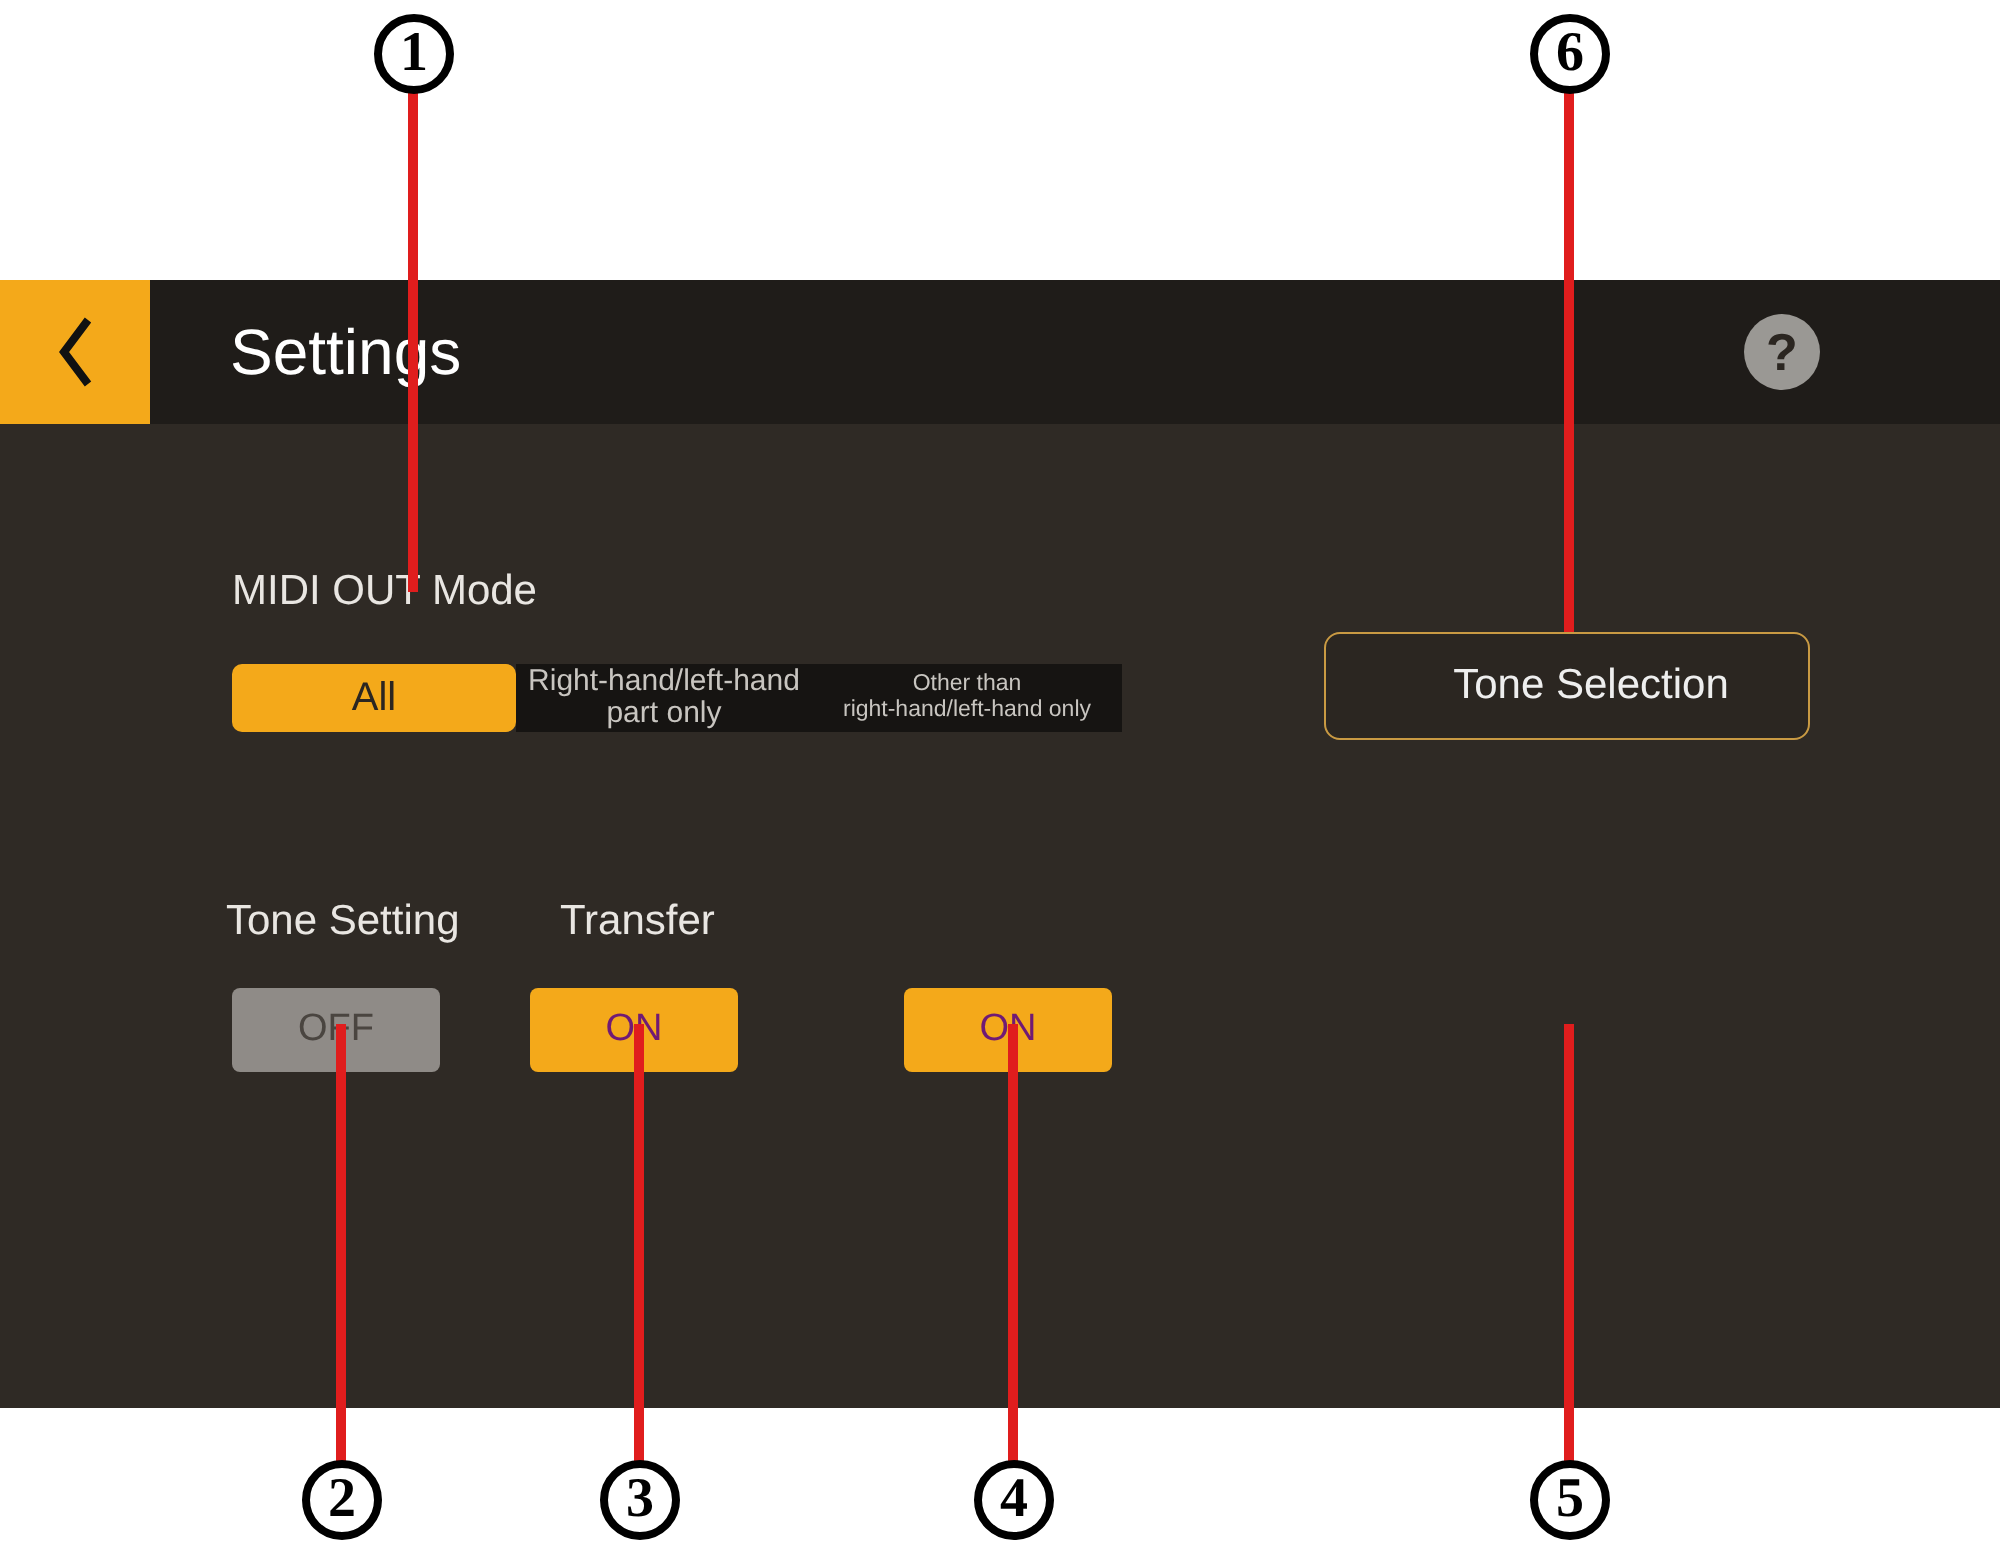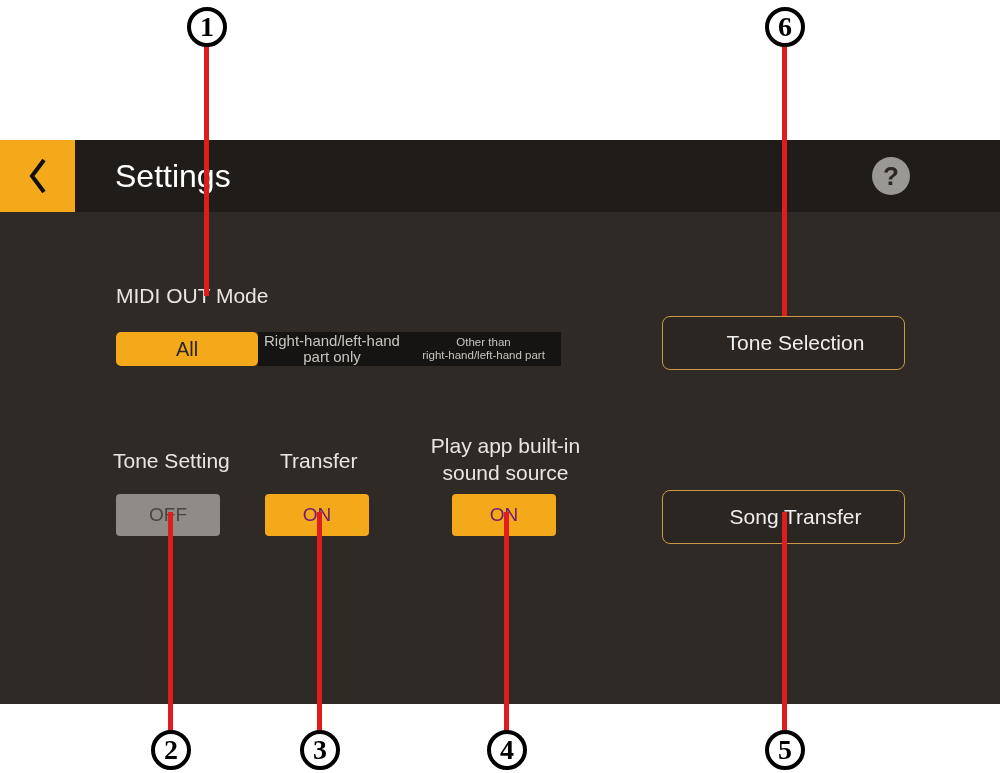--- a/index.html
+++ b/index.html
@@ -264,36 +264,31 @@
   <div class="midi-row">
     <div class="seg-btn seg-all">
       <span>All</span>
     </div>
     <div class="seg-btn seg-dark seg-2">
       <span style="white-space:pre-line;">Right-hand/left-hand
 part only</span>
     </div>
     <div class="seg-btn seg-dark seg-3">
       <span style="white-space:pre-line;">Other than
-right-hand/left-hand part</span>
+right-hand/left-hand only</span>
     </div>
   </div>
 
   <div class="tone-selection-btn">
     <span>Tone Selection</span>
   </div>
 
-  <div class="song-transfer-btn">
-    <span>Song Transfer</span>
-  </div>
 
   <div class="section-label track-label">Tone Setting</div>
   <div class="section-label scoring-label">Transfer</div>
-  <div class="section-label play-label" style="white-space:pre-line;">Play app built-in
-sound source</div>
 
   <div class="toggle-btn toggle-off track-toggle">
     <span>OFF</span>
   </div>
   <div class="toggle-btn toggle-on scoring-toggle">
     <span>ON</span>
   </div>
   <div class="toggle-btn toggle-on play-toggle">
     <span>ON</span>
   </div>

